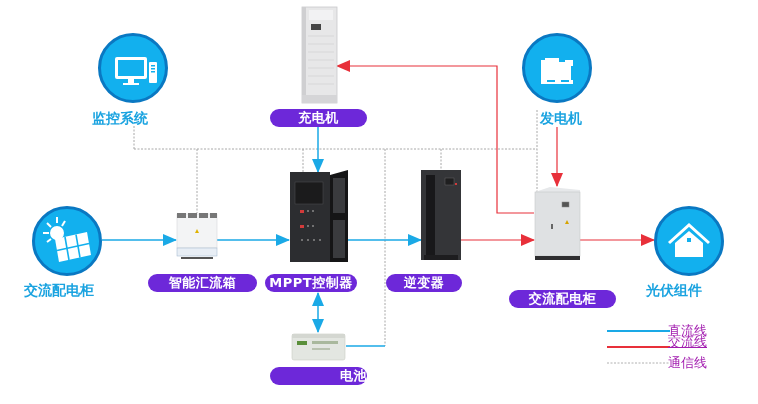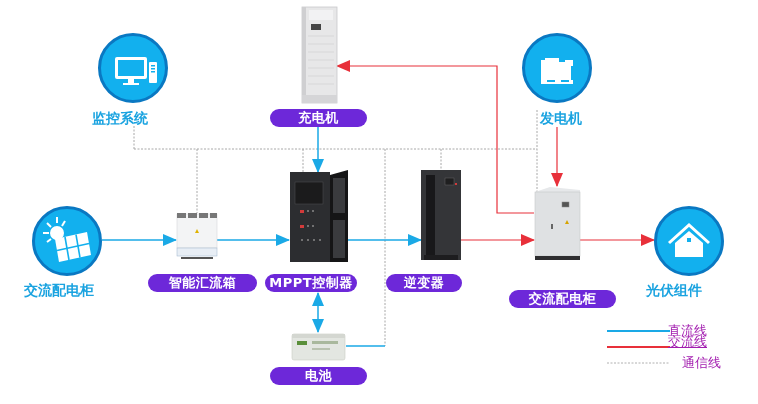--- a/index.html
+++ b/index.html
@@ -192,17 +192,17 @@
     <rect x="30" y="29" width="4" height="4" fill="#12b0ee"></rect>
   </svg>
 </div>
 <div class="clabel" style="left:646px;top:282px;width:86px;">光伏组件</div>
 
 <div class="pill" style="left:270px;top:109px;width:97px;">充电机</div>
 <div class="pill" style="left:148px;top:274px;width:109px;">智能汇流箱</div>
 <div class="pill" style="left:265px;top:274px;width:92px;">MPPT控制器</div>
 <div class="pill" style="left:386px;top:274px;width:76px;">逆变器</div>
 <div class="pill" style="left:509px;top:290px;width:107px;">交流配电柜</div>
-<div class="pill" style="left:270px;top:367px;width:97px;">电池</div>
+<div class="pill" style="left:270px;top:367px;width:97px;text-align:right;">电池</div>
 
 <div class="legend-label" style="left:668px;top:322px;">直流线</div>
 <div class="legend-label" style="left:668px;top:333px;text-decoration:underline;">交流线</div>
-<div class="legend-label" style="left:668px;top:354px;margin-left:14px;">通信线</div>
+<div class="legend-label" style="left:668px;top:354px;">通信线</div>
 
 </body></html>

